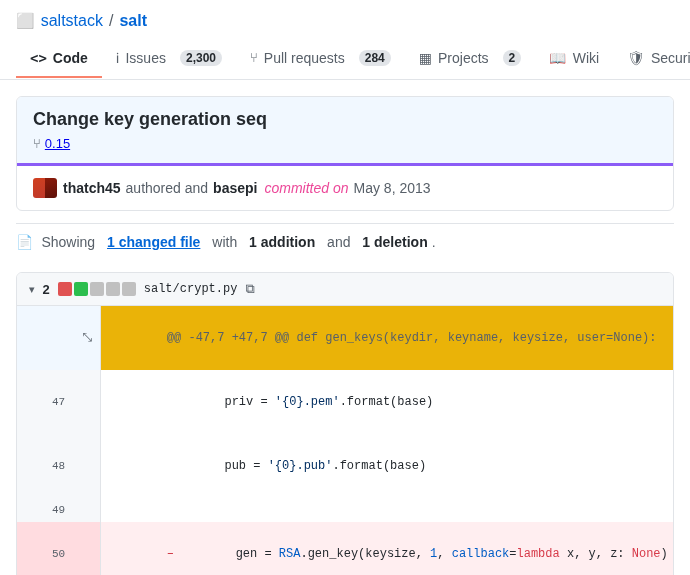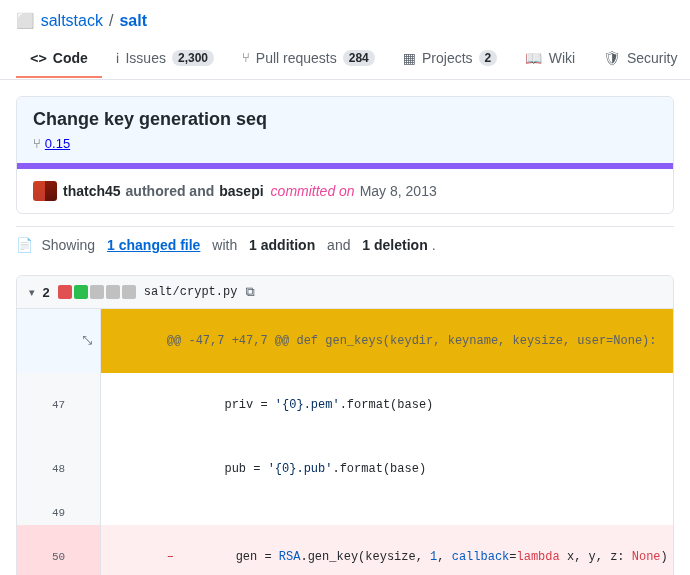--- a/index.html
+++ b/index.html
@@ -54,33 +54,34 @@
       border-bottom: 2px solid #f9826c;
       font-weight: 600;
     }
     .nav-tab .badge {
       background: #e1e4e8;
       color: #24292e;
       border-radius: 20px;
       padding: 1px 6px;
       font-size: 12px;
       font-weight: 600;
+      margin-left: 8px;
     }
 
     
     .commit-box {
       margin: 16px 16px 0 16px;
       border: 1px solid #e1e4e8;
       border-radius: 6px;
       overflow: hidden;
     }
     .commit-header {
       background: #f1f8ff;
       padding: 12px 16px;
-      border-bottom: 6px solid #8b5cf6;
+      border-bottom: 3px solid #8b5cf6;
     }
     .commit-title {
       font-size: 18px;
       font-weight: 600;
       color: #24292e;
     }
     .commit-ref {
       display: flex;
       align-items: center;
       gap: 4px;
@@ -293,21 +294,21 @@
   </div>
   <div class="commit-authors">
 
     <div class="avatar-group">
       <div style="display:flex; width:24px; height:20px; border-radius:3px; overflow:hidden; margin-right:4px;">
         <div style="width:12px; height:20px; background: linear-gradient(160deg,#d04020 0%,#c0392b 100%);"></div>
         <div style="width:12px; height:20px; background: linear-gradient(160deg,#8B1a0a 0%,#5d1008 100%);"></div>
       </div>
     </div>
     <a href="#" class="author-link">thatch45</a>
-    <span style="color:#586069; margin: 0 3px; font-weight: bold;">authored and</span>
+    <span style="color:#586069; margin: 0 3px;">authored and</span>
     <a href="#" class="author-link">basepi</a>
     <span style="color:#ec4899; margin-left:5px;font-style:italic;">committed on</span>
     <span style="color:#586069; margin-left:3px;">May 8, 2013</span>
   </div>
 </div>
 
 <div class="showing-files">
   <span style="margin-right:4px; color:#586069;">📄</span>
   <span>Showing</span>&nbsp;
   <a href="#" class="link-blue">1 changed file</a>&nbsp;

